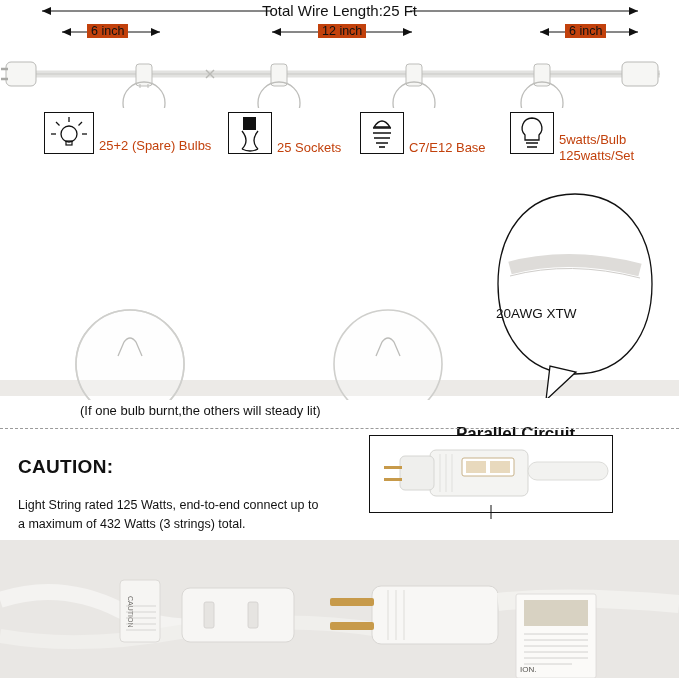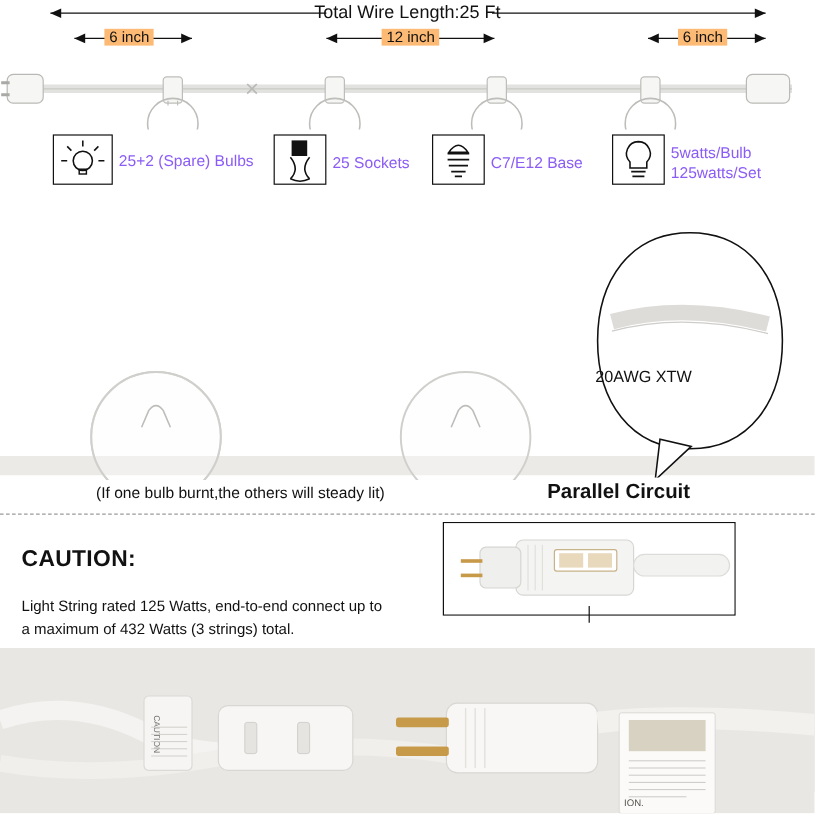--- a/index.html
+++ b/index.html
@@ -28,46 +28,48 @@
     top: 2px; left: 0; width: 679px;
     text-align: center;
     font-size: 15px;
     color: #111;
   }
   .total-label span { background: #fff; padding: 0 6px; }
 
   .dim-text {
     font-size: 12.5px;
     color: #111;
-    background: #fdba74;
+    background: #c2410c;
     padding: 0 4px;
   }
 
   
   .spec-box {
     border: 1px solid #111;
     background: #fff;
     box-sizing: border-box;
   }
   .spec-text {
     font-size: 13px;
-    color: #8b5cf6;
+    color: #c2410c;
     line-height: 1.25;
     white-space: pre-line;
+    margin-top: 12px;
   }
 
   
   .awg-text {
     font-size: 13.5px;
     color: #111;
   }
   .parallel-title {
     font-size: 17px;
     font-weight: bold;
     color: #111;
+    margin-top: 24px;
   }
   .burnt-note {
     font-size: 13px;
     color: #111;
   }
   .caution-title {
     font-size: 19px;
     font-weight: bold;
     color: #111;
     letter-spacing: 0.3px;

